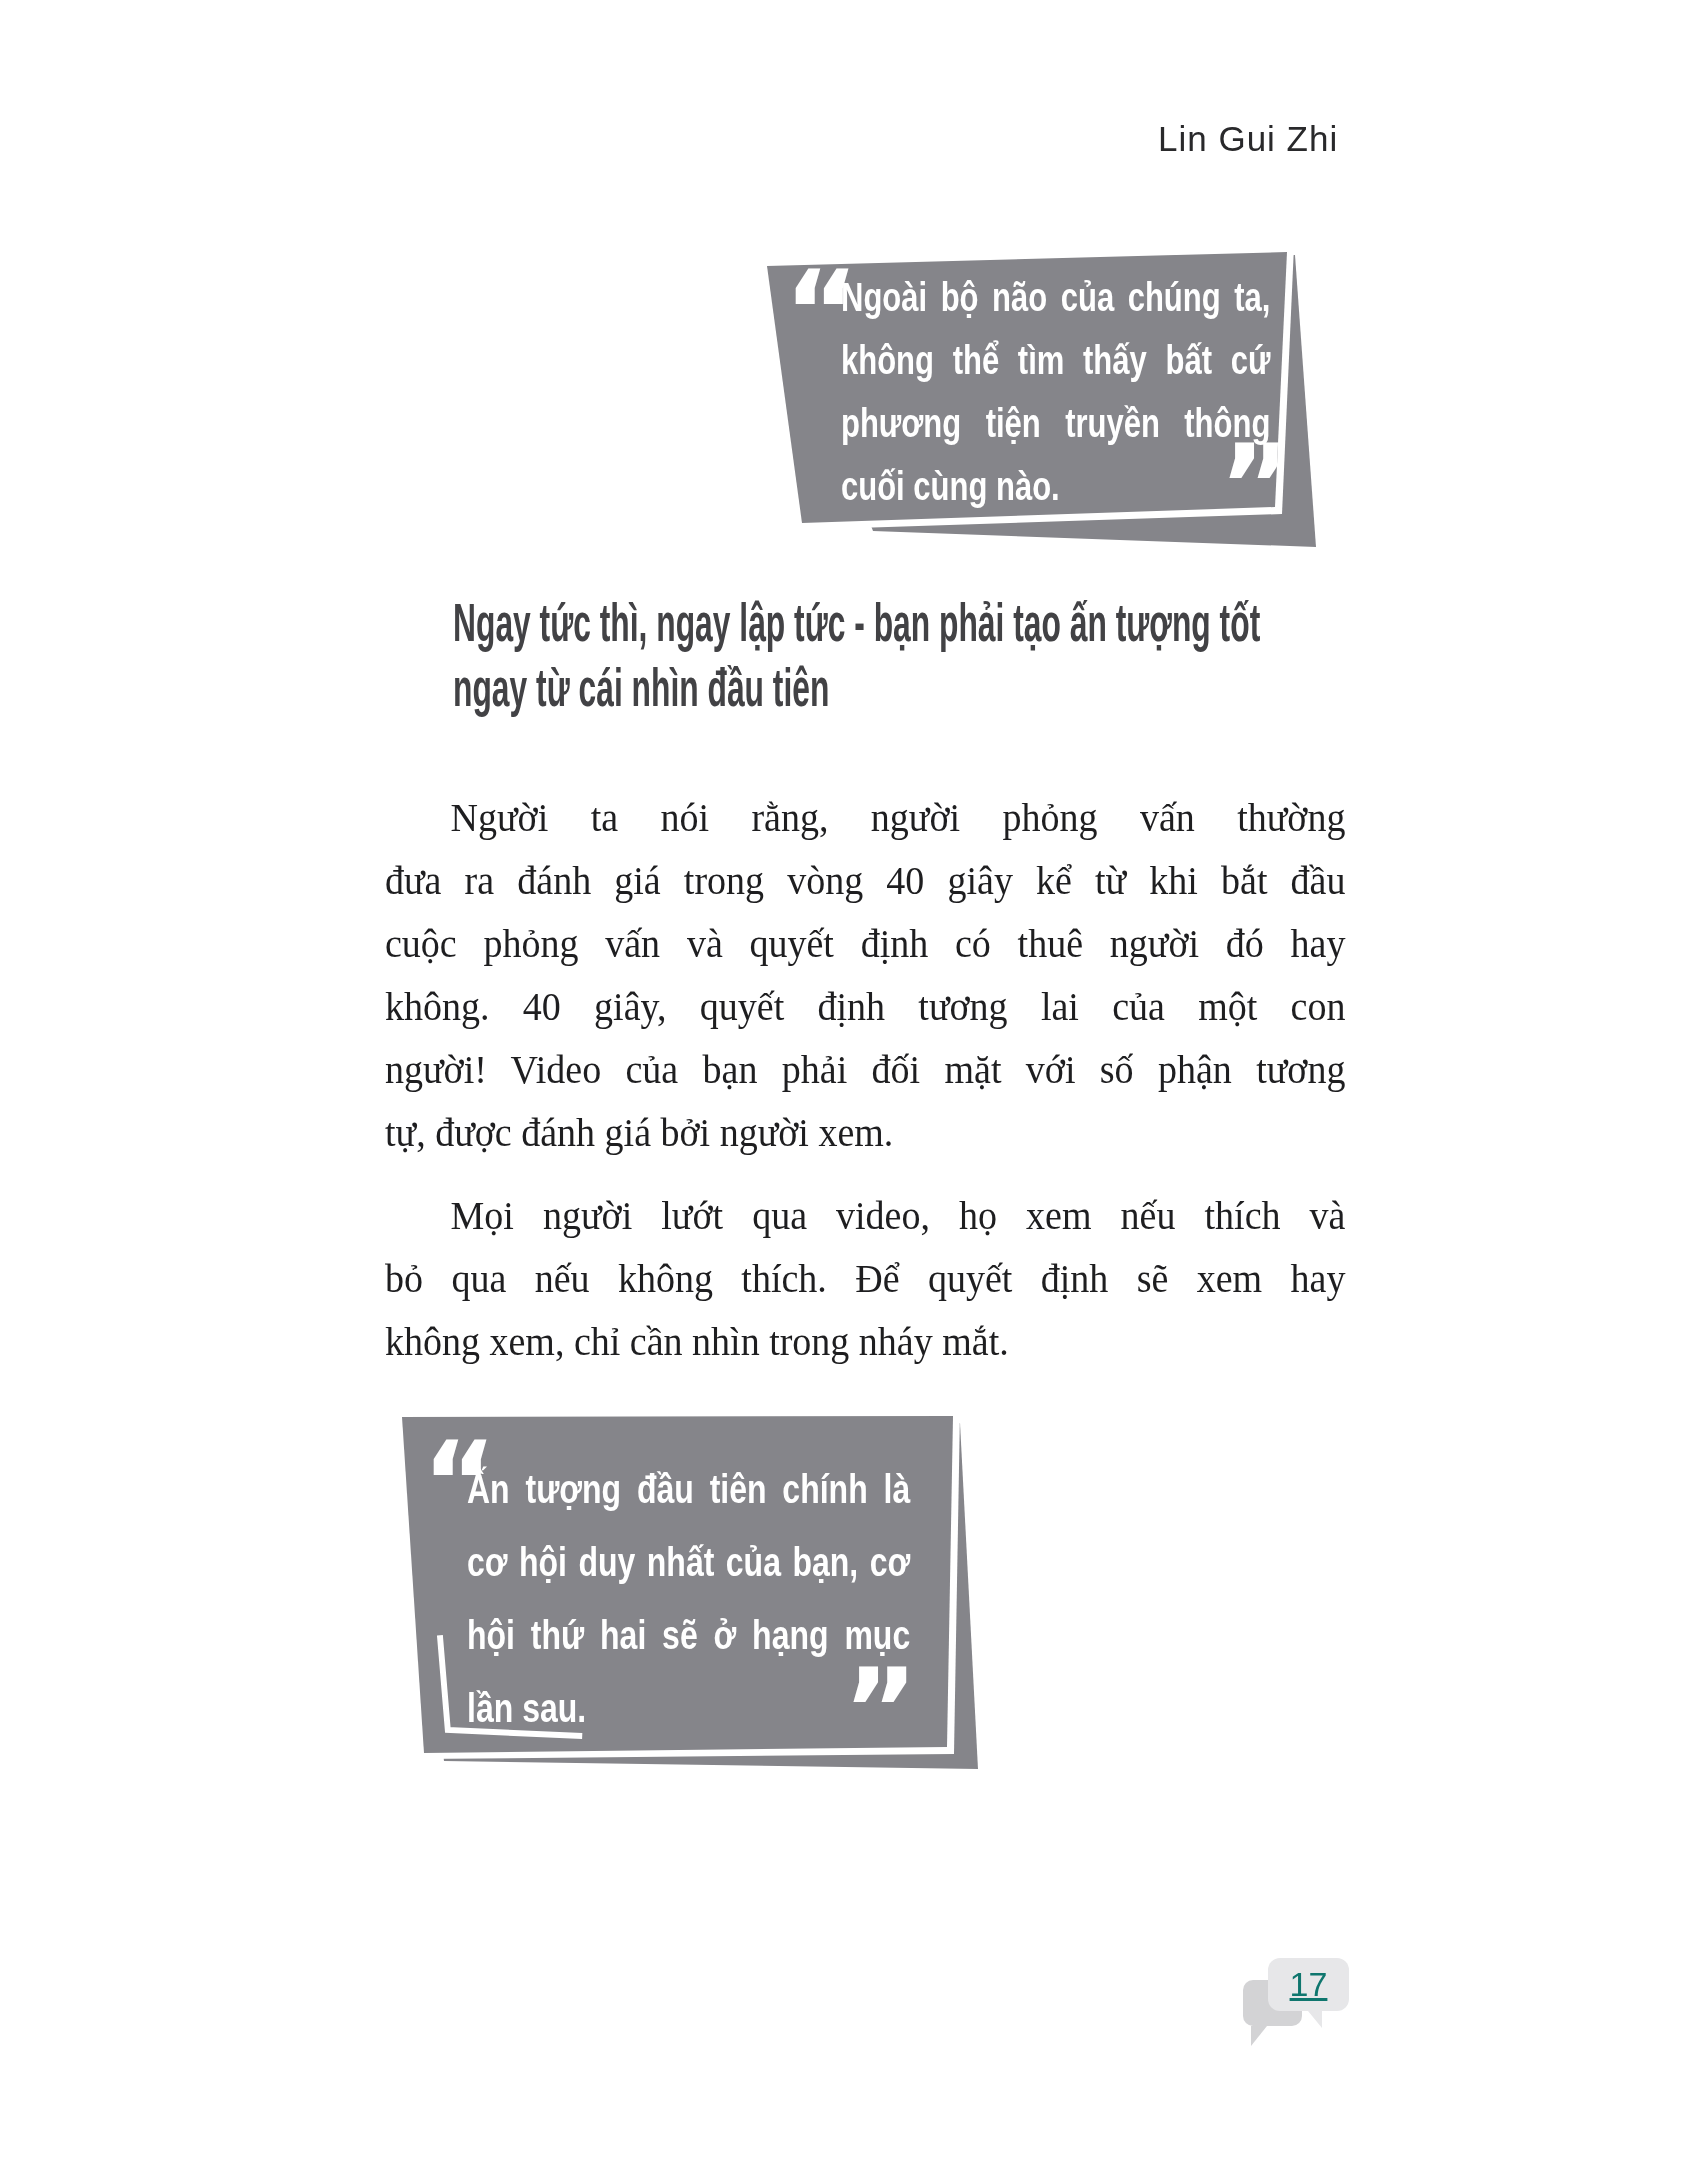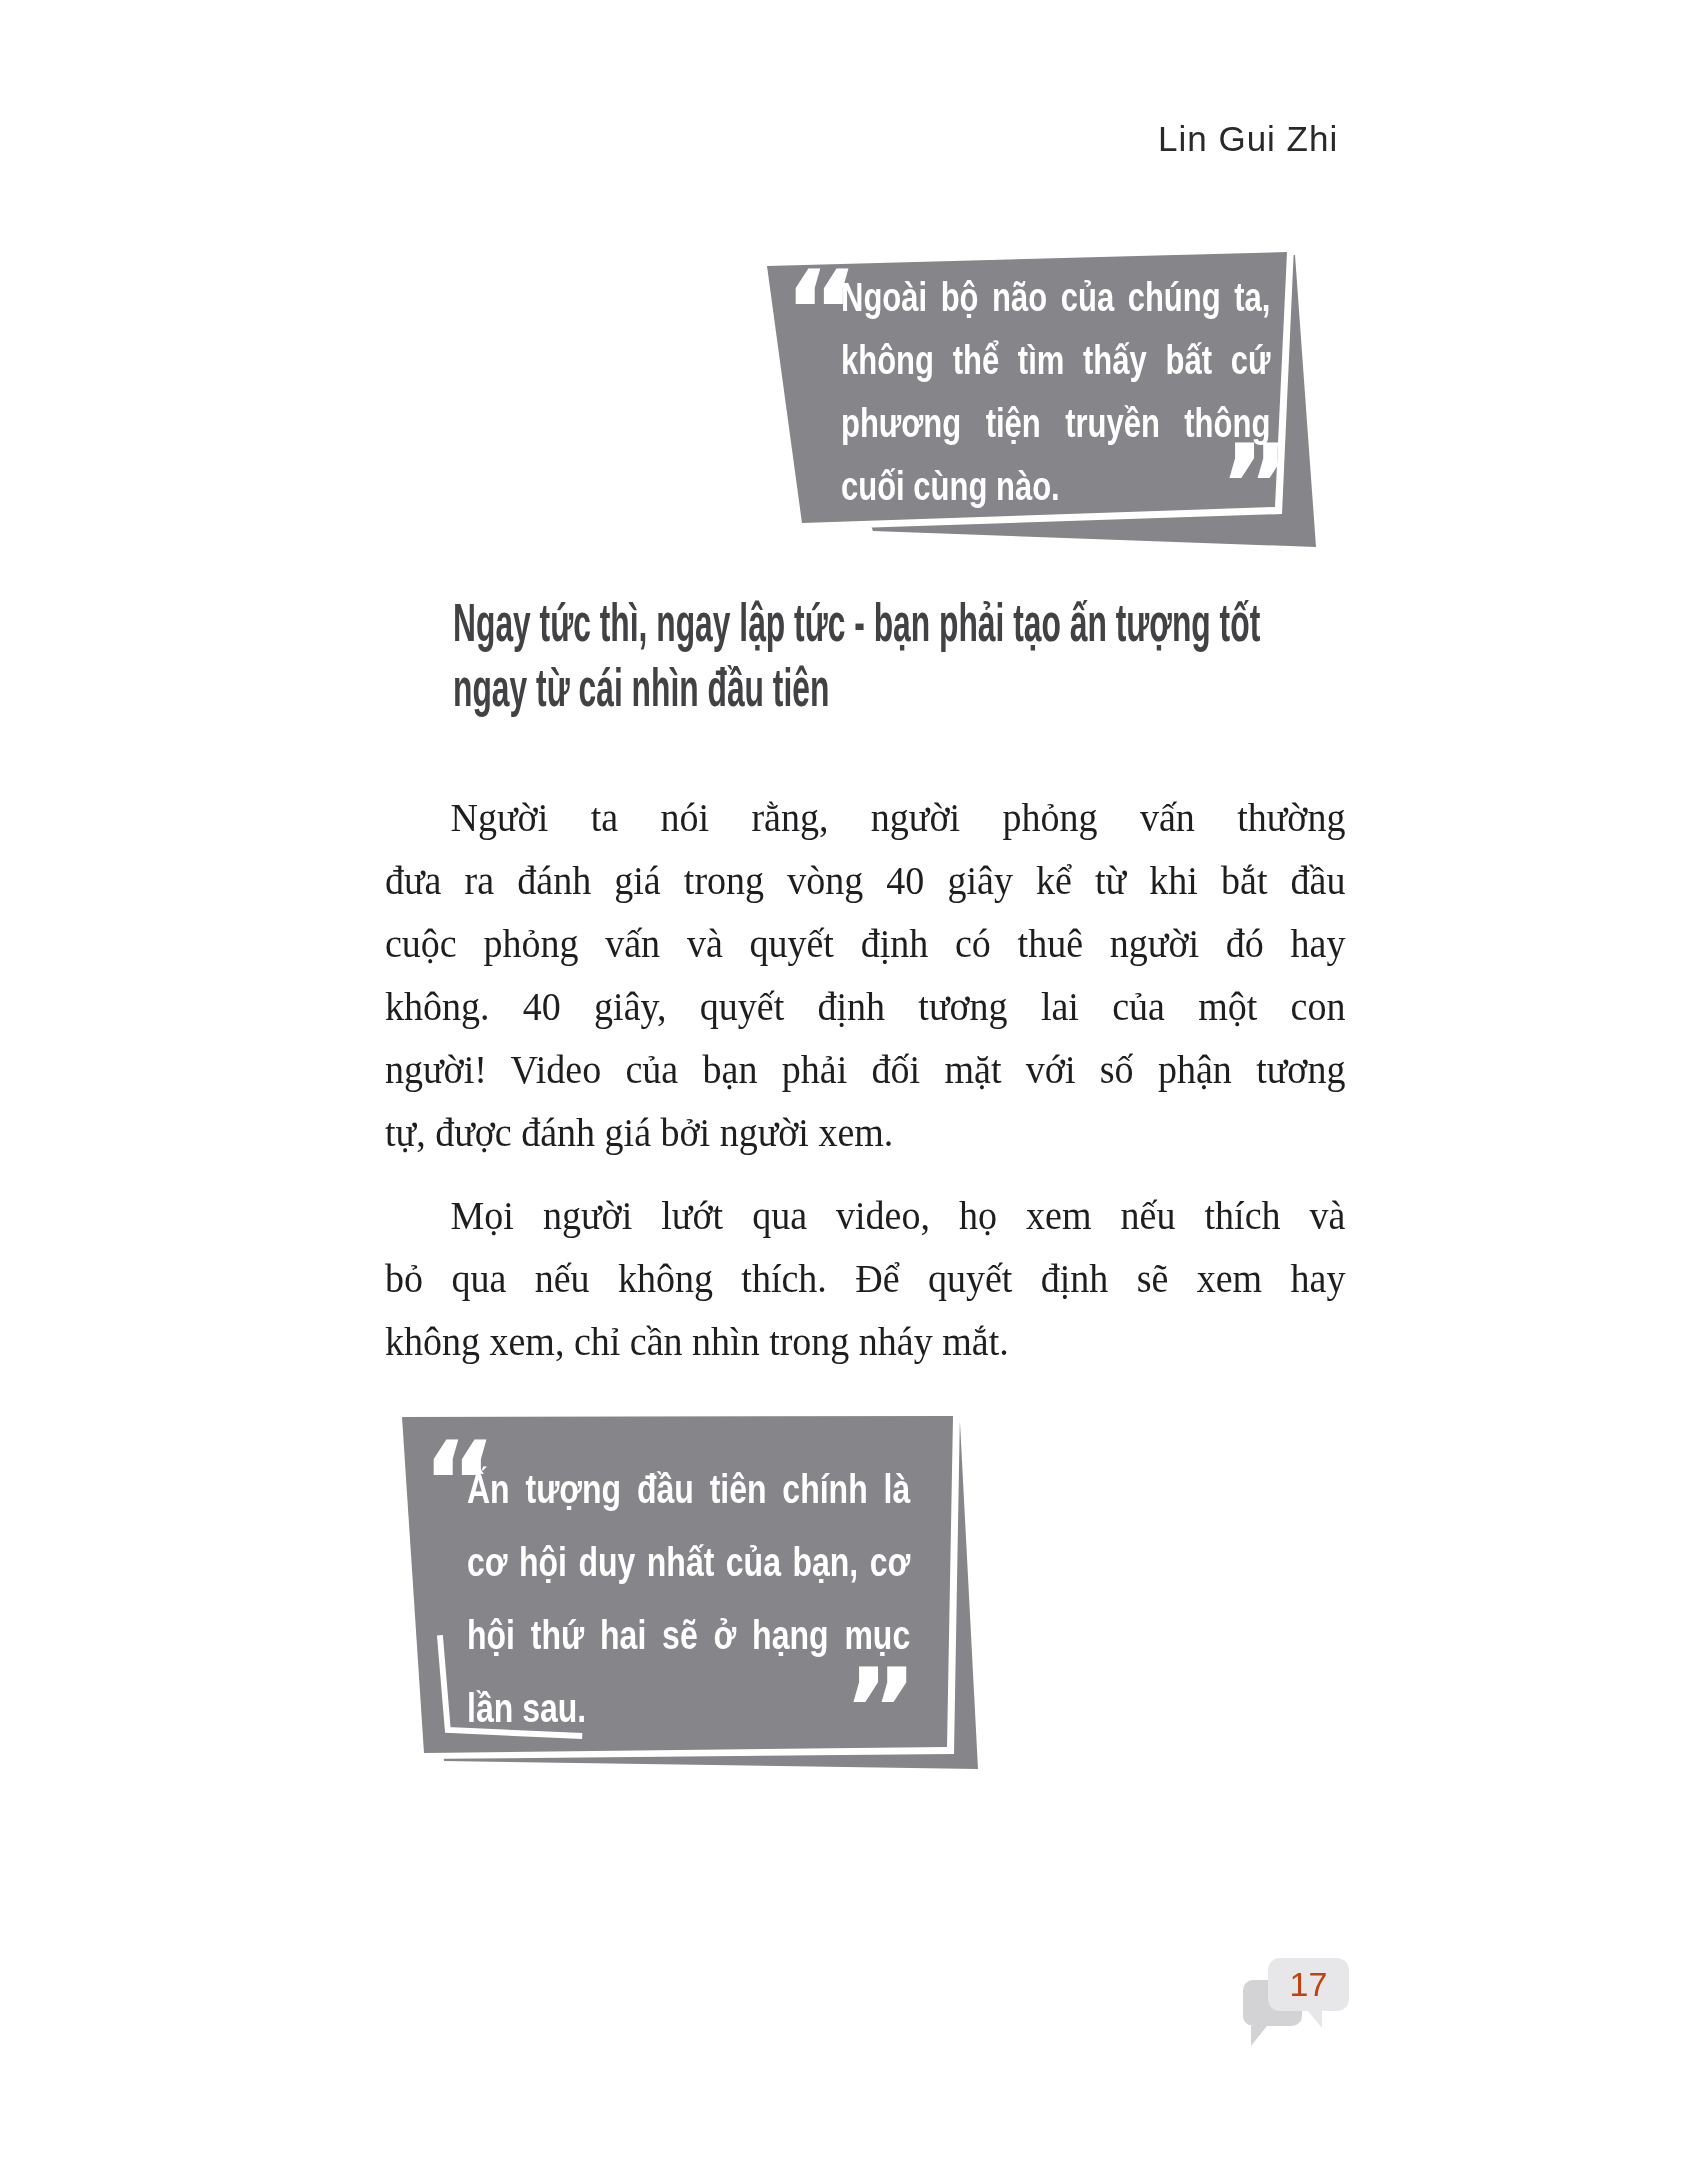--- a/index.html
+++ b/index.html
@@ -87,21 +87,21 @@
   }
   .bubble-front{
     position:absolute;left:1268px;top:1958px;width:81px;height:53px;
     background:#e7e7e9;border-radius:12px;
     display:flex;align-items:center;justify-content:center;
   }
   .bubble-front .tail{
     position:absolute;left:40px;top:100%;width:0;height:0;
     border-top:17px solid #e7e7e9;border-left:14px solid transparent;
   }
-  .page-num{font-size:34px;color:#c2410c;font-family:"Liberation Sans",sans-serif;}
+  .page-num{font-size:34px;color:#0f766e;font-family:"Liberation Sans",sans-serif;text-decoration:underline;}
 </style>
 </head>
 <body>
 
 <div class="page">
 
   <div class="running-head">Lin Gui Zhi</div>
 
   <div class="quote-box qb1">
     <div class="qb-layer qb-back"></div>

